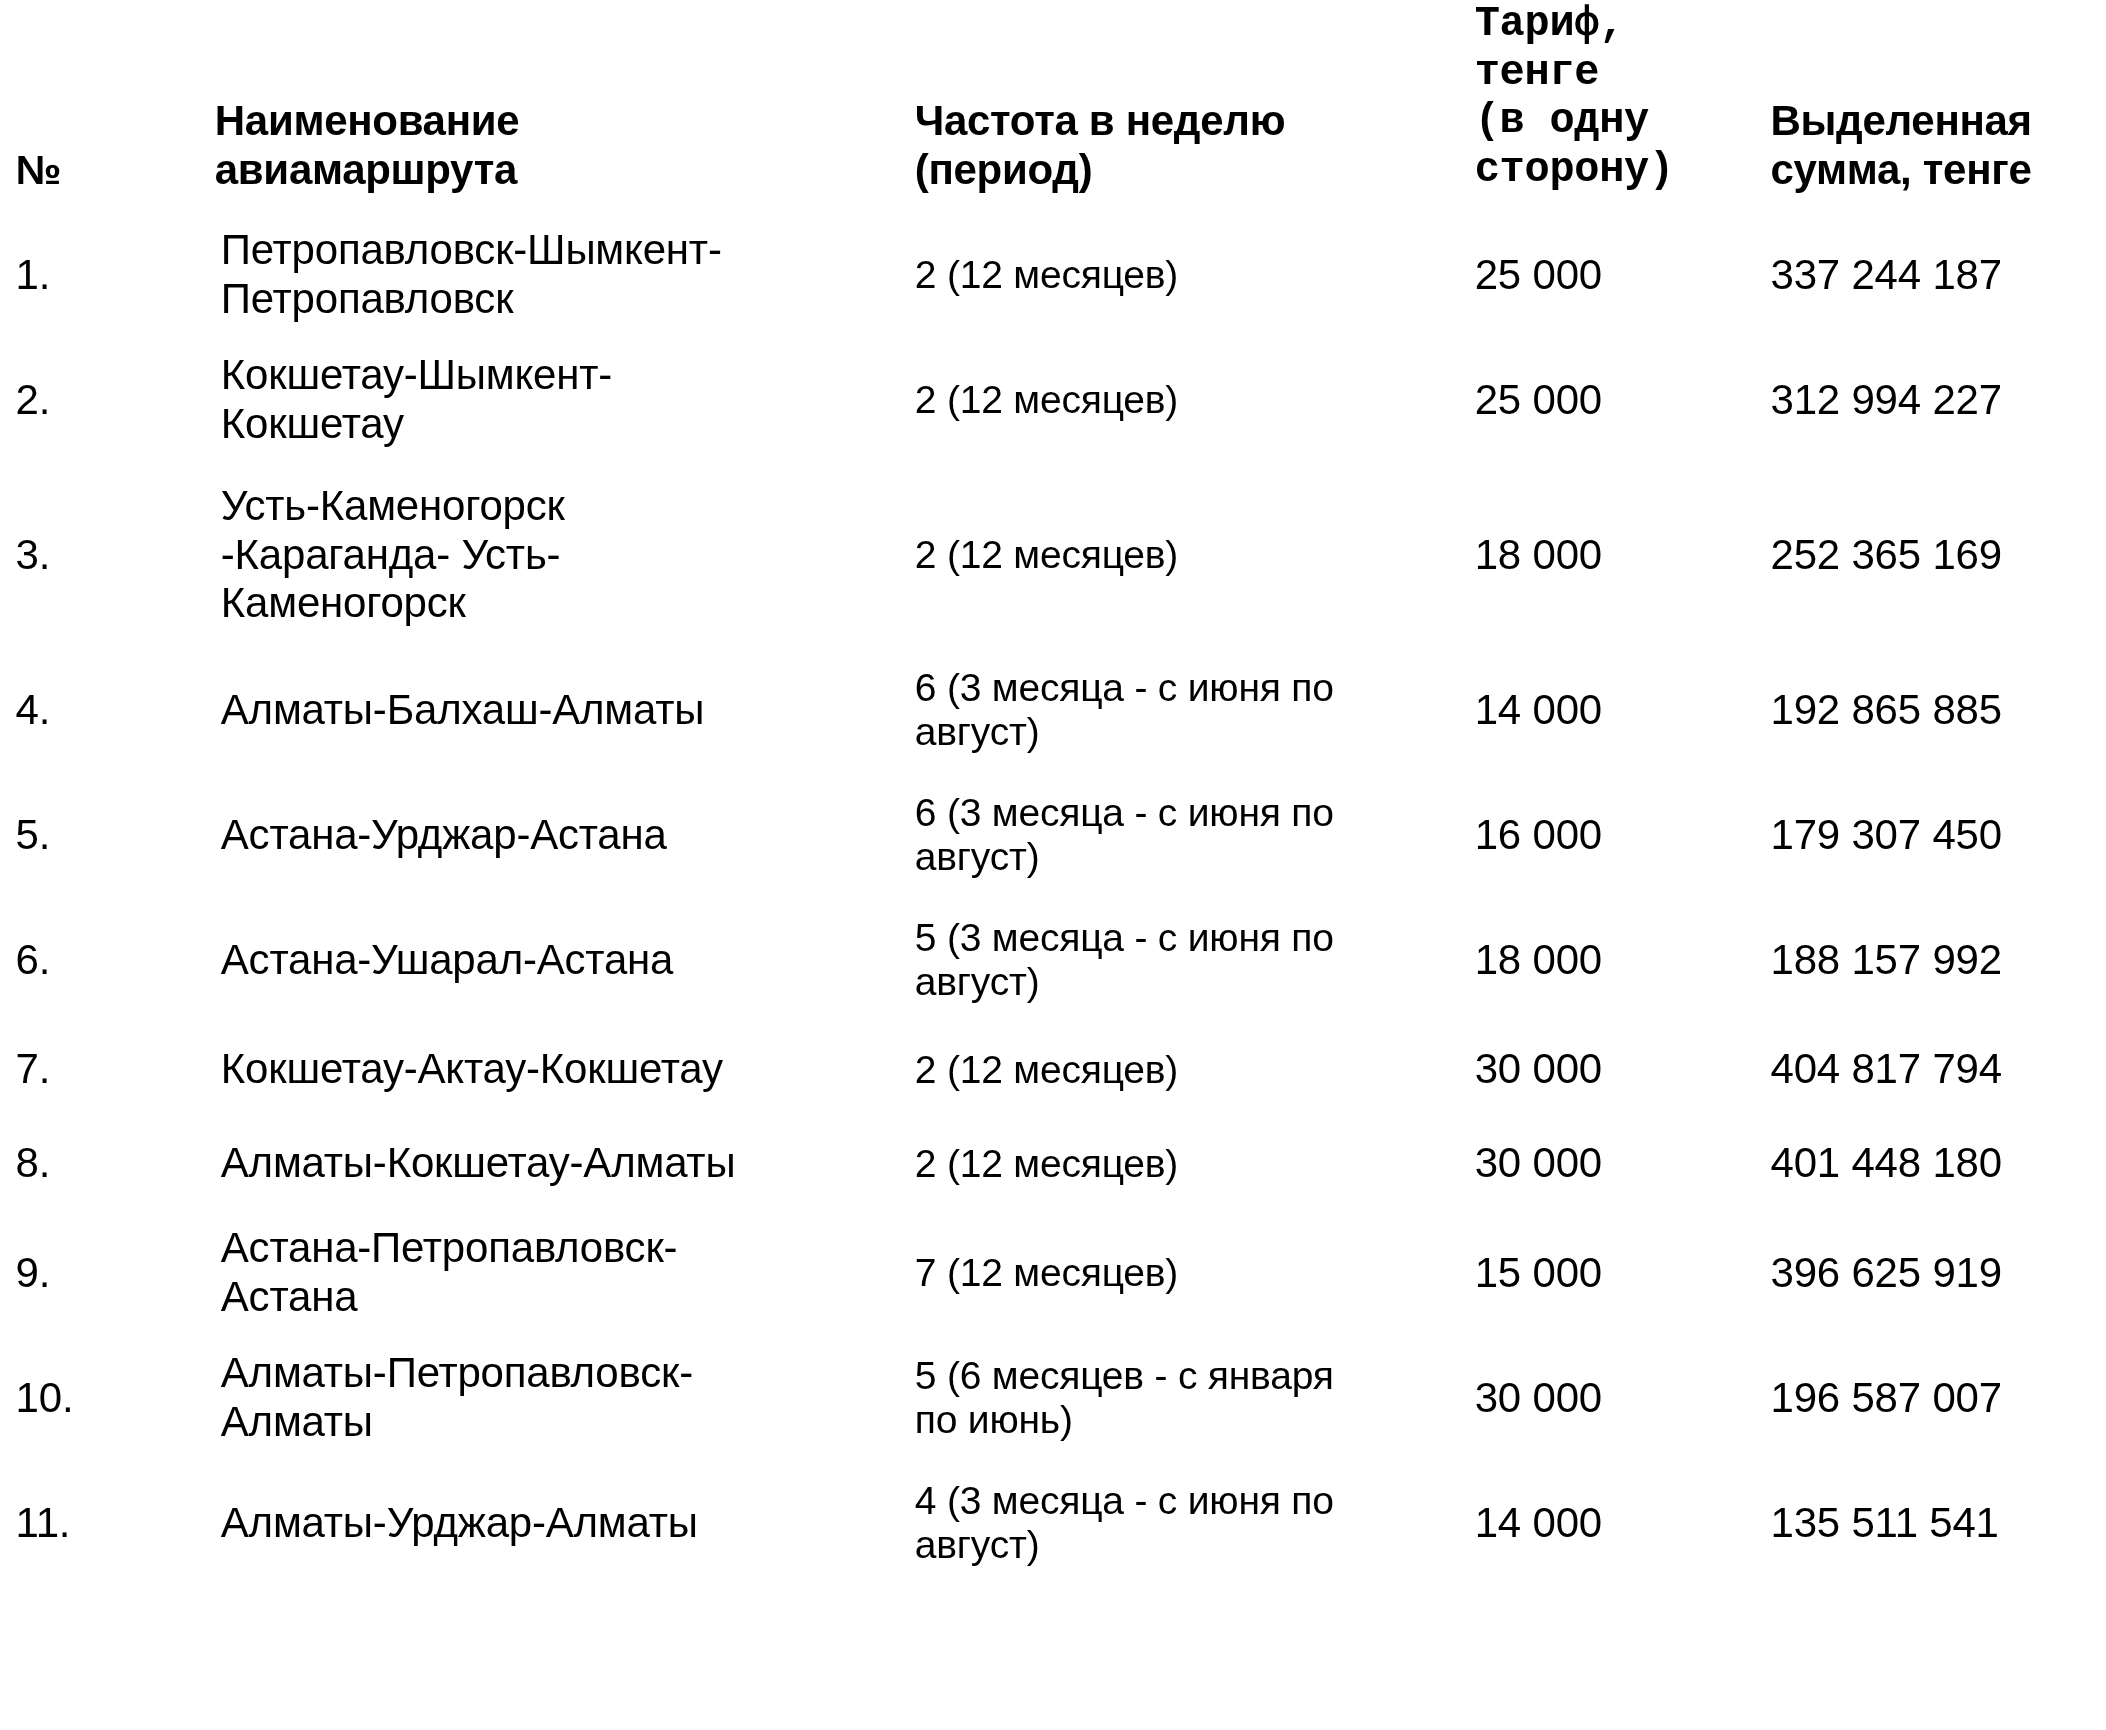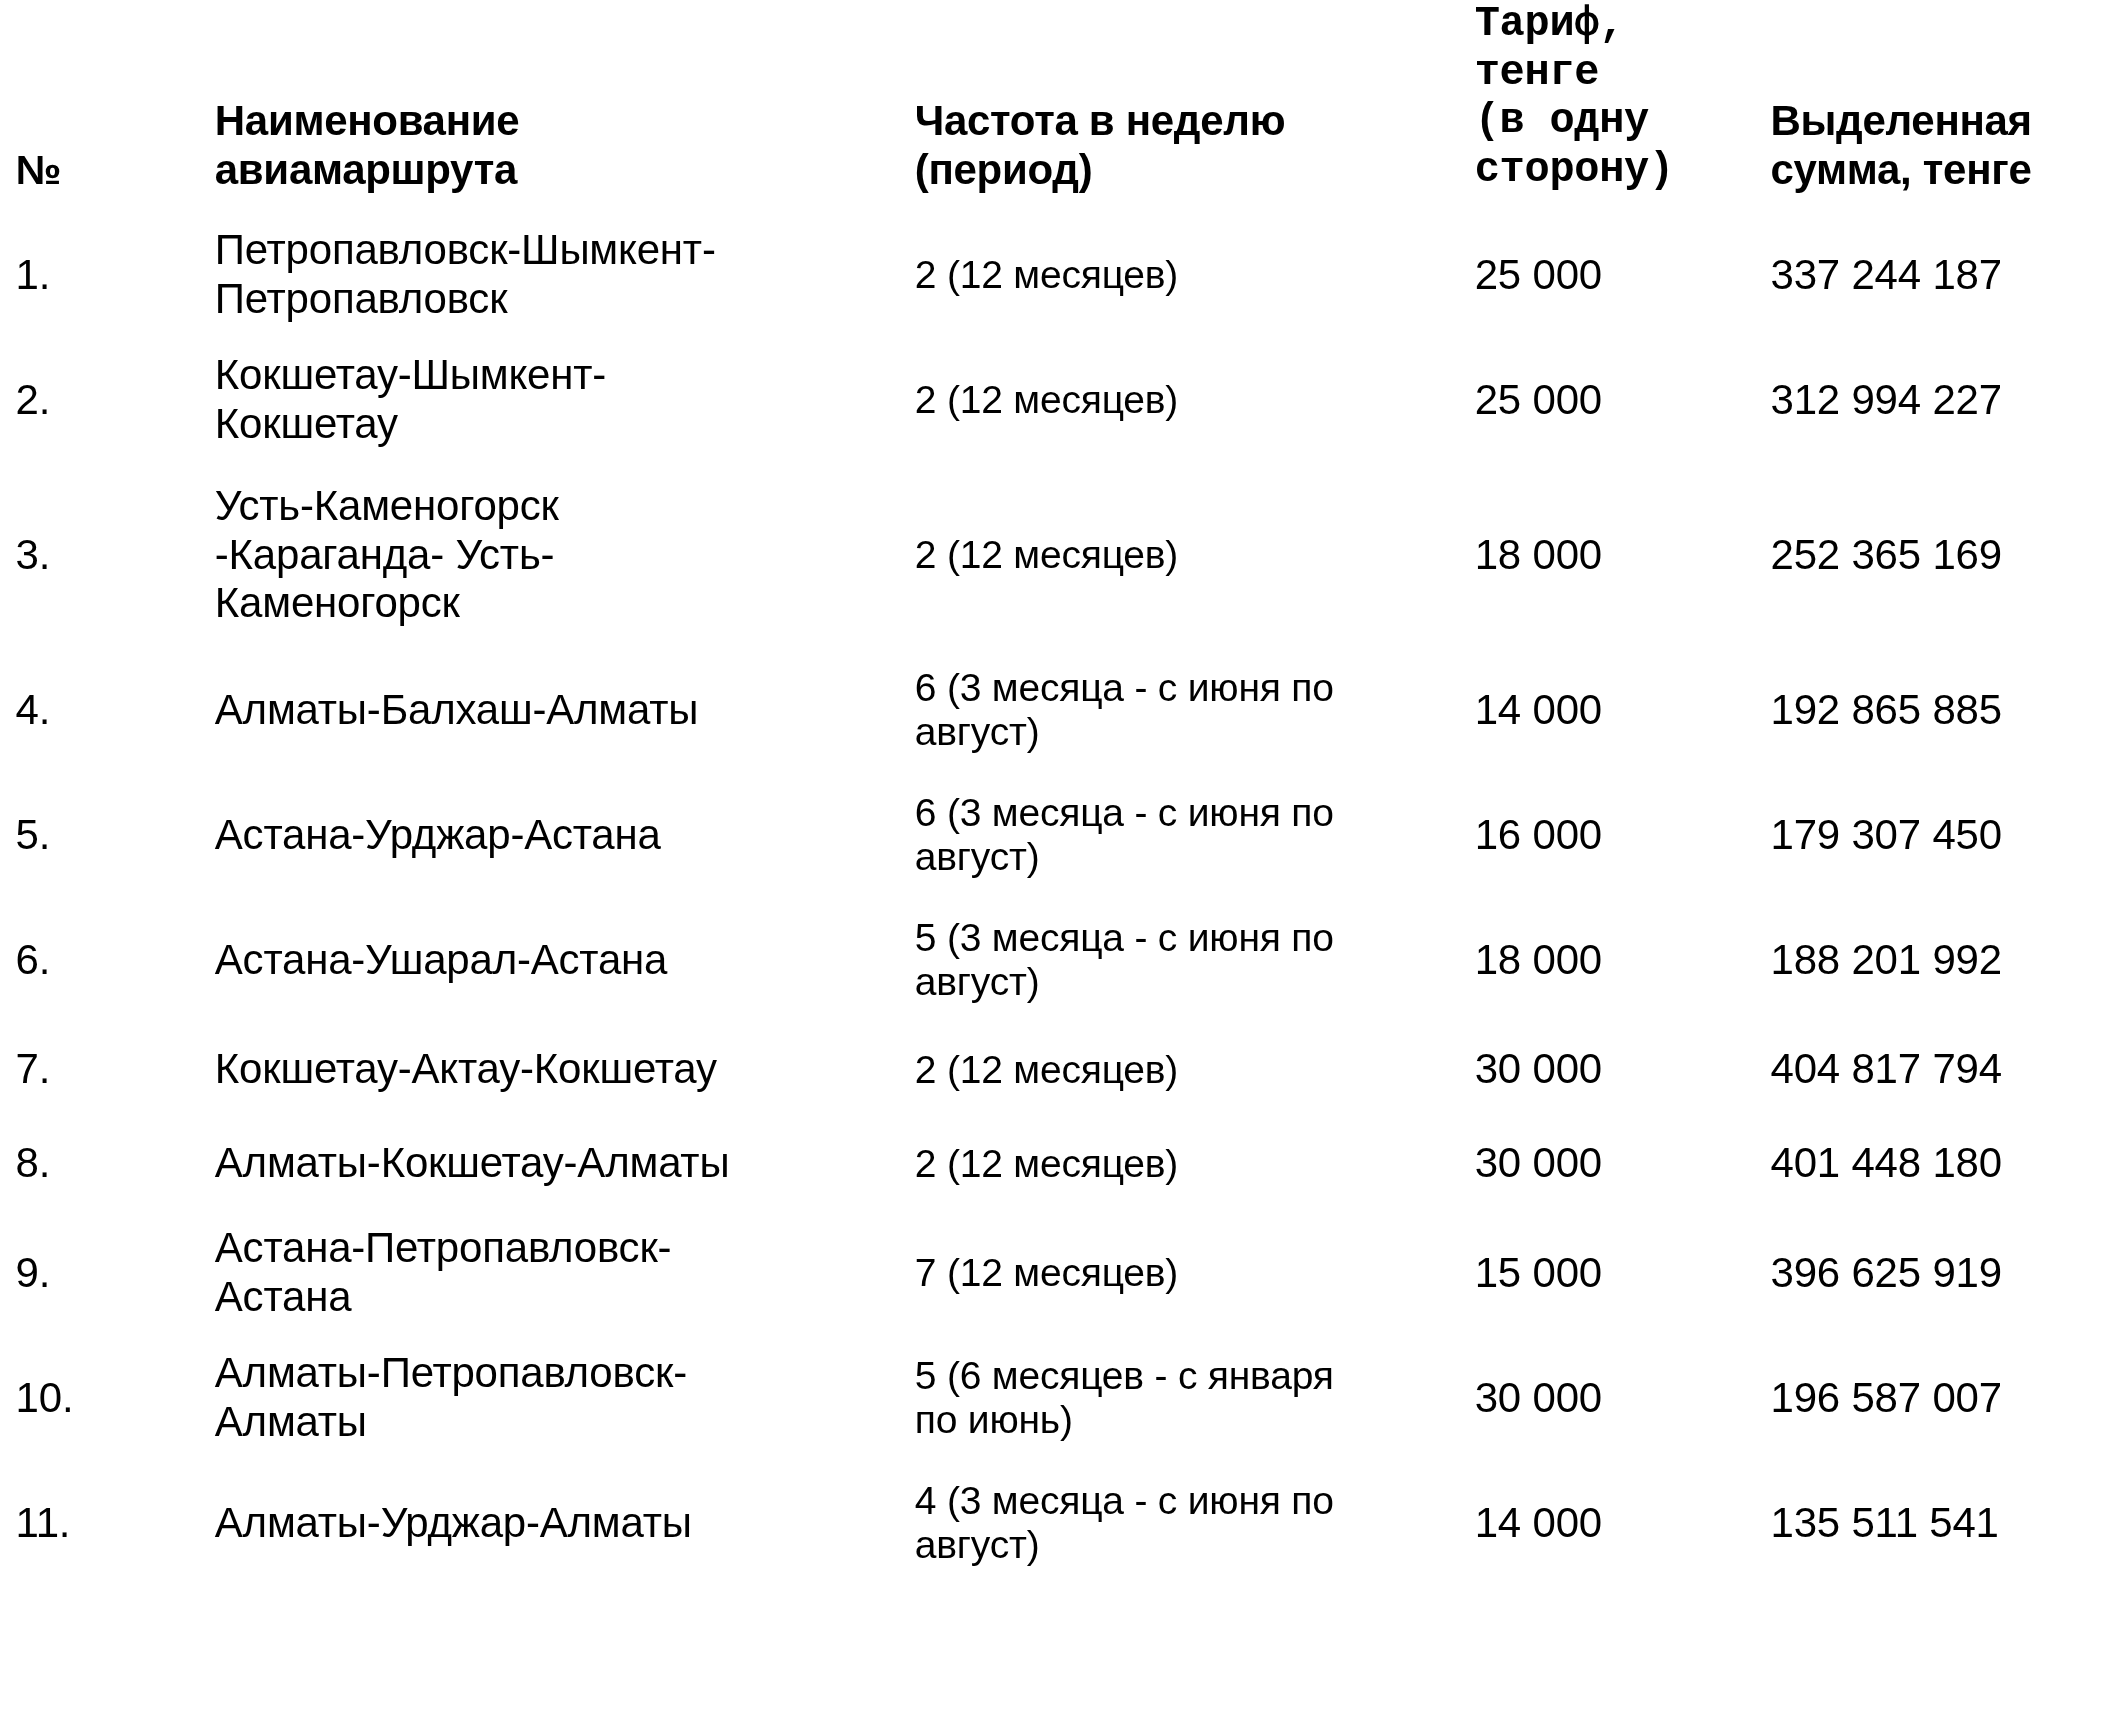--- a/index.html
+++ b/index.html
@@ -92,21 +92,21 @@
   }
   td.cell-tariff {
     padding-left: 11.7px;
     white-space: nowrap;
   }
   td.cell-sum {
     padding-left: 19.5px;
     white-space: nowrap;
   }
 
-  .route-line { display: block; white-space: nowrap; }
+  .route-line { display: block; white-space: nowrap; margin-left: 6px; }
   .freq-line  { display: block; white-space: nowrap; }
 
   tbody tr { height: 115px; }
   tbody tr.tall2 { height: 125px; }
   tbody tr.tall3 { height: 185px; }
   tbody tr.single { height: 94px; }
 </style>
 </head>
 <body>
 
@@ -209,21 +209,21 @@
         <tr class="tall2">
           <td class="cell-num">6.</td>
           <td class="cell-route">
             <span class="route-line">Астана-Ушарал-Астана</span>
           </td>
           <td class="cell-freq">
             <span class="freq-line">5 (3 месяца - с июня по</span>
             <span class="freq-line">август)</span>
           </td>
           <td class="cell-tariff">18 000</td>
-          <td class="cell-sum">188 201 992</td>
+          <td class="cell-sum">188 157 992</td>
         </tr>
         <tr class="single">
           <td class="cell-num">7.</td>
           <td class="cell-route">
             <span class="route-line">Кокшетау-Актау-Кокшетау</span>
           </td>
           <td class="cell-freq">
             <span class="freq-line">2 (12 месяцев)</span>
           </td>
           <td class="cell-tariff">30 000</td>

